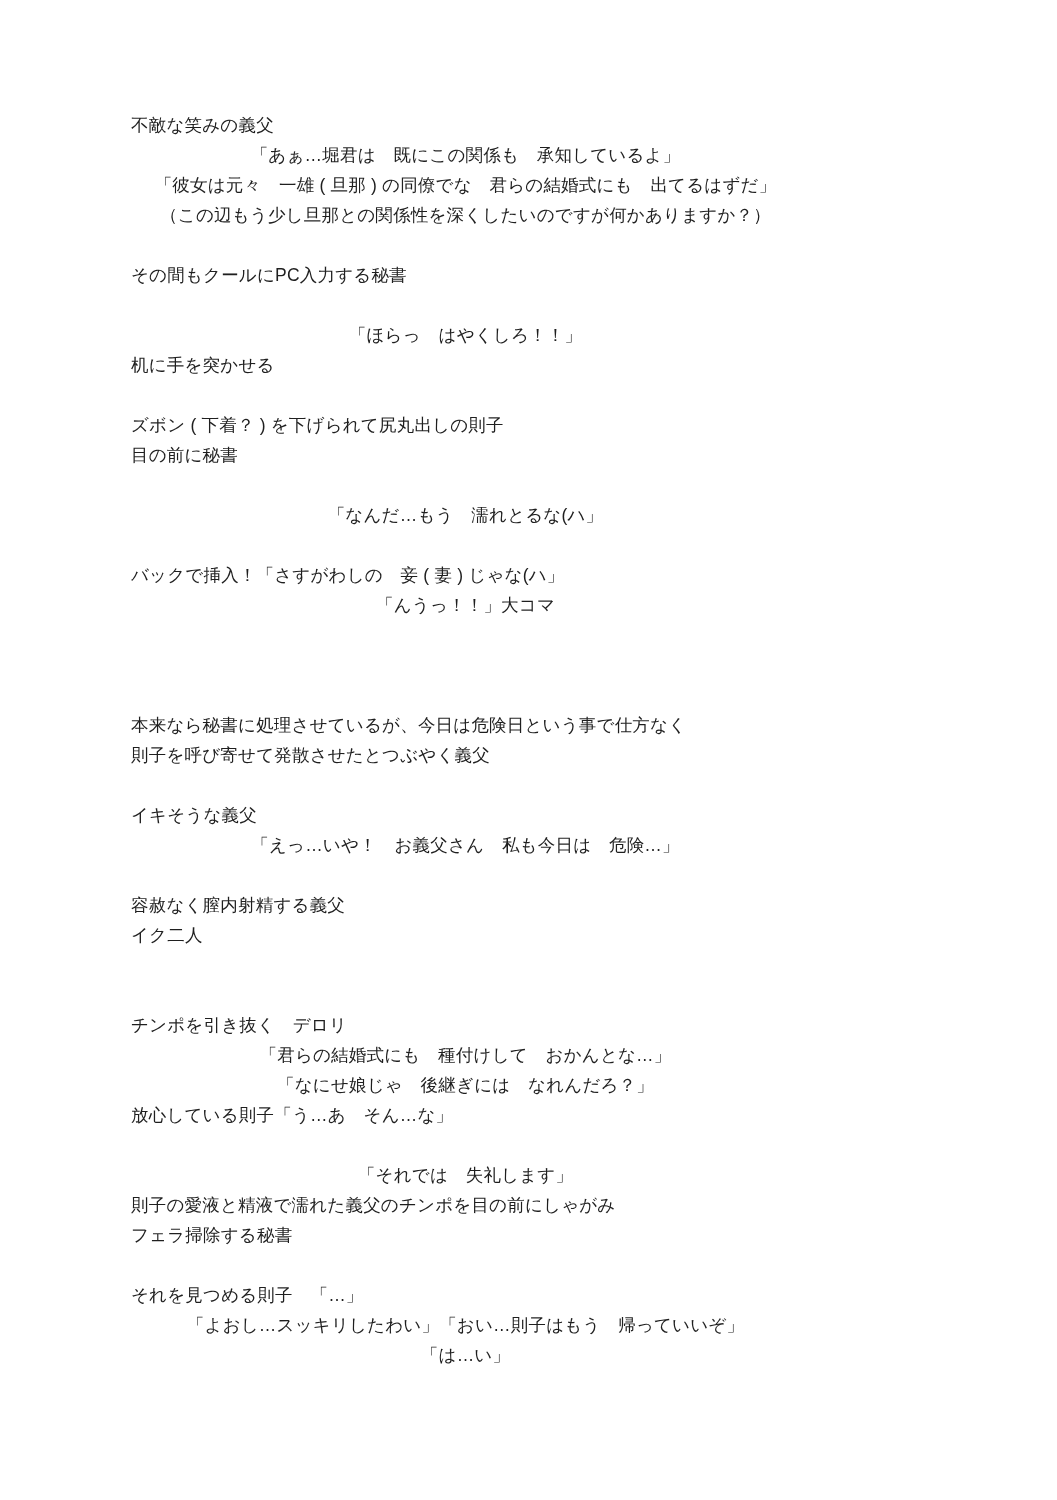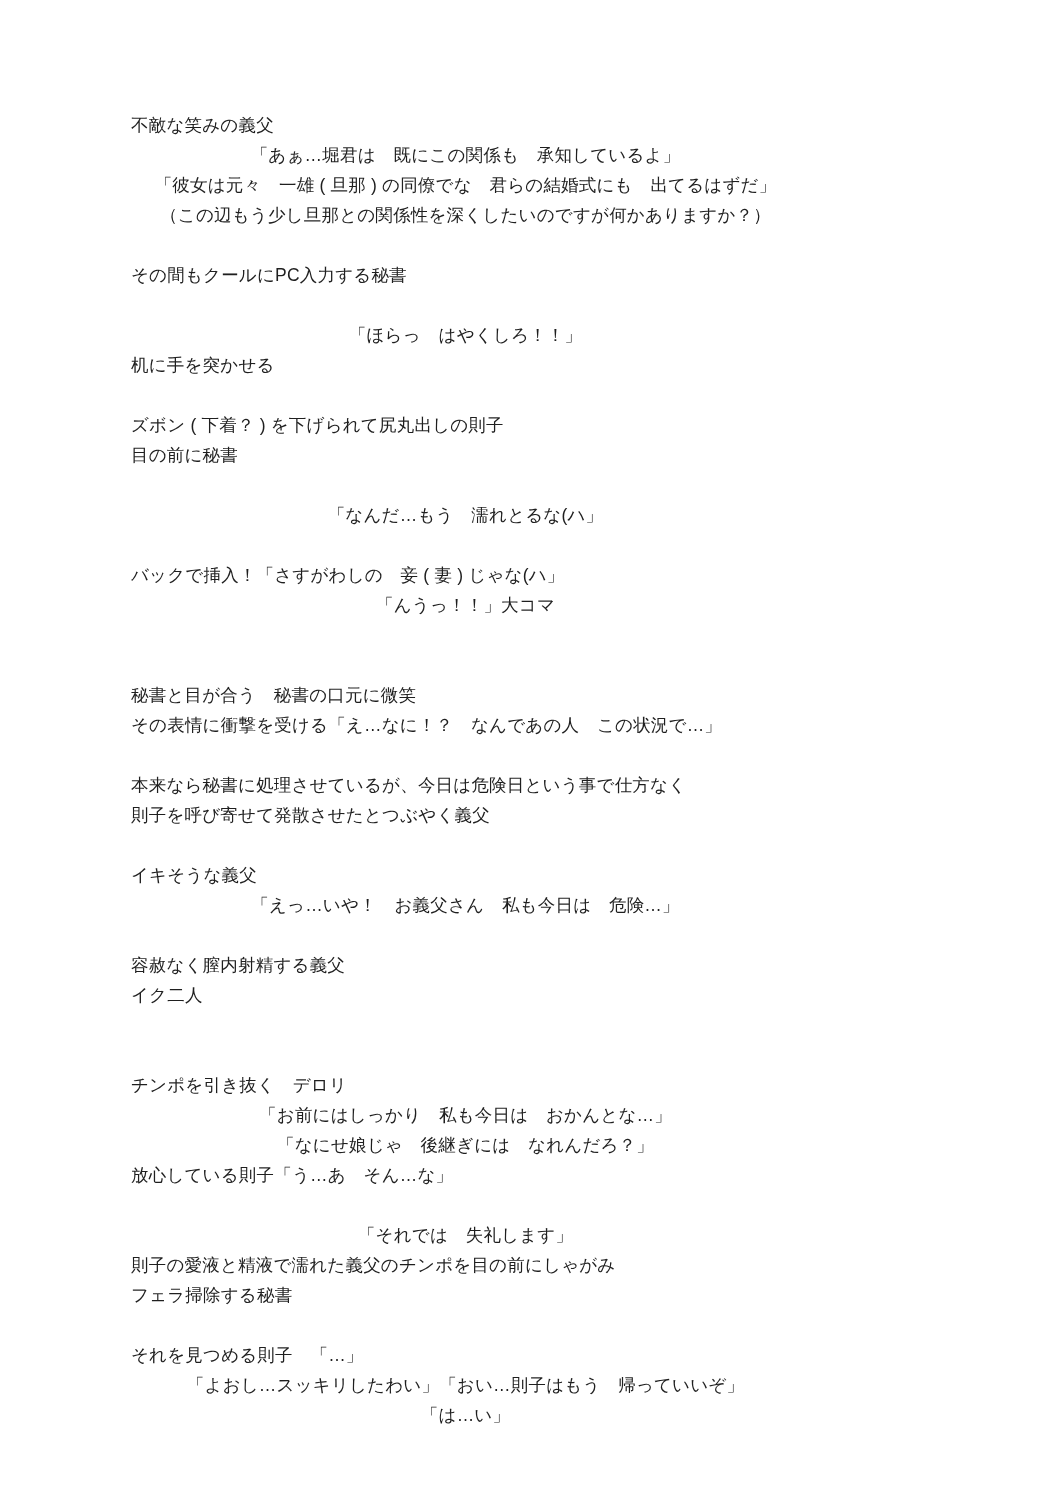--- a/index.html
+++ b/index.html
@@ -76,44 +76,40 @@
       <div class="para">
         <span class="line indent-2">「なんだ…もう　濡れとるな(ハ」</span>
       </div>
       <span class="spacer"></span>
       <div class="para">
         <span class="line indent-1">バックで挿入！「さすがわしの　妾 ( 妻 ) じゃな(ハ」</span>
         <span class="line indent-2">「んうっ！！」大コマ</span>
       </div>
       <span class="spacer"></span>
       <span class="spacer"></span>
-      <div class="para">
-        <span class="line indent-1">秘書と目が合う　秘書の口元に微笑</span>
-        <span class="line indent-1">その表情に衝撃を受ける「え…なに！？　なんであの人　この状況で…」</span>
-      </div>
       <span class="spacer"></span>
       <div class="para">
         <span class="line indent-1">本来なら秘書に処理させているが、今日は危険日という事で仕方なく</span>
         <span class="line indent-1">則子を呼び寄せて発散させたとつぶやく義父</span>
       </div>
       <span class="spacer"></span>
       <div class="para">
         <span class="line indent-1">イキそうな義父</span>
         <span class="line indent-2">「えっ…いや！　お義父さん　私も今日は　危険…」</span>
       </div>
       <span class="spacer"></span>
       <div class="para">
         <span class="line indent-1">容赦なく膣内射精する義父</span>
         <span class="line indent-1">イク二人</span>
       </div>
       <span class="spacer"></span>
       <span class="spacer"></span>
       <div class="para">
         <span class="line indent-1">チンポを引き抜く　デロリ</span>
-        <span class="line indent-2">「お前にはしっかり　私も今日は　おかんとな…」</span>
+        <span class="line indent-2">「君らの結婚式にも　種付けして　おかんとな…」</span>
         <span class="line indent-2">「なにせ娘じゃ　後継ぎには　なれんだろ？」</span>
         <span class="line indent-1">放心している則子「う…あ　そん…な」</span>
       </div>
       <span class="spacer"></span>
       <div class="para">
         <span class="line indent-2">「それでは　失礼します」</span>
         <span class="line indent-1">則子の愛液と精液で濡れた義父のチンポを目の前にしゃがみ</span>
         <span class="line indent-1">フェラ掃除する秘書</span>
       </div>
       <span class="spacer"></span>

